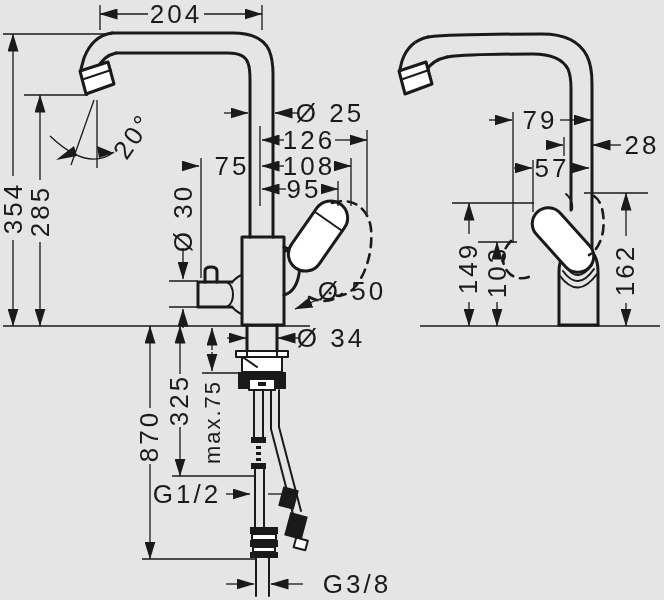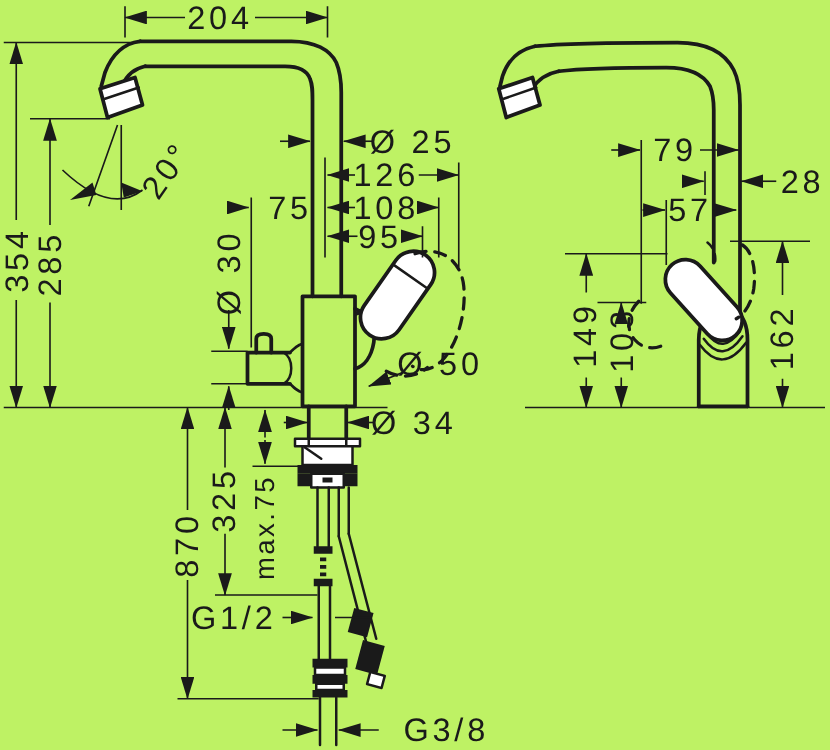--- a/index.html
+++ b/index.html
@@ -1,16 +1,16 @@
 <!DOCTYPE html>
 <html><head>
 <meta charset="utf-8">
 <style>
   html,body{margin:0;padding:0;background:#ffffff;}
-  .stage{position:relative;width:664px;height:600px;background:#bef264;overflow:hidden;}
+  .stage{position:relative;width:664px;height:600px;background:#e5e5e5;overflow:hidden;}
   svg{display:block;}
   .outline{fill:none;stroke:#1a1a1a;stroke-width:3;stroke-linecap:round;stroke-linejoin:round;}
   .outline2{fill:none;stroke:#1a1a1a;stroke-width:2;stroke-linecap:round;stroke-linejoin:round;}
   .thin{fill:none;stroke:#1a1a1a;stroke-width:1.3;}
   .dash{fill:none;stroke:#1a1a1a;stroke-width:2.6;stroke-dasharray:9 7;stroke-linecap:round;}
   .dash2{fill:none;stroke:#1a1a1a;stroke-width:2;stroke-dasharray:6 5;stroke-linecap:round;}
   .fillb{fill:#1a1a1a;stroke:none;}
   .fillw{fill:#ffffff;stroke:#1a1a1a;stroke-width:3;stroke-linejoin:round;}
   .fillw2{fill:#ffffff;stroke:#1a1a1a;stroke-width:2;stroke-linejoin:round;}
   text{font-family:"Liberation Sans","DejaVu Sans",sans-serif;font-size:26px;letter-spacing:3px;

